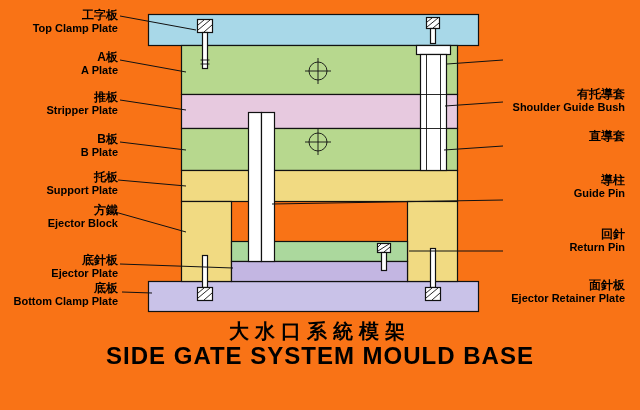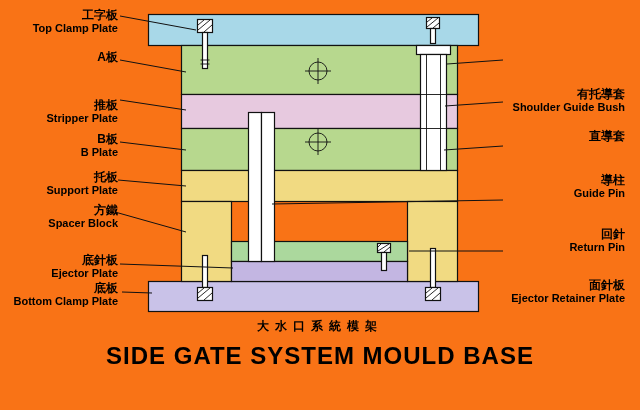--- a/index.html
+++ b/index.html
@@ -5,21 +5,21 @@
   html,body{margin:0;padding:0;background:#fff;}
   #canvas{position:relative;width:640px;height:410px;background:#f97316;
           font-family:"Liberation Sans",sans-serif;overflow:hidden;}
   #diagram{position:absolute;left:0;top:0;}
   .lbl{position:absolute;font-weight:700;color:#000;}
   .lbl .zh{display:block;font-size:12px;line-height:14px;}
   .lbl .en{display:block;font-size:11px;line-height:13px;}
   .lbl.left{left:0;width:118px;text-align:right;}
   .lbl.right{left:492px;width:133px;text-align:right;margin-top:37px;}
   .title-zh{position:absolute;top:318px;left:0;width:640px;text-align:center;
-            font-size:12px;font-weight:700;letter-spacing:6px;color:#000;}
+            font-size:20px;font-weight:700;letter-spacing:6px;color:#000;}
   .title-en{position:absolute;top:342px;left:0;width:640px;text-align:center;
             font-size:24px;font-weight:700;letter-spacing:1px;color:#000;}
   .pl{stroke:#111;stroke-width:1.2;}
   .pin{fill:#ffffff;stroke:#111;stroke-width:1.2;}
   .ld{stroke:#111;stroke-width:1;}
   .hx{stroke:#111;stroke-width:0.9;}
   .thin{stroke:#111;stroke-width:0.9;fill:none;}
 </style>
 </head>
 <body>
@@ -122,36 +122,37 @@
       <line class="ld" x1="503" y1="251" x2="409" y2="251"></line>
     </g>
   </svg>
 
   <div class="lbl left" style="top:8px">
     <span class="zh">工字板</span>
     <span class="en">Top Clamp Plate</span>
   </div>
   <div class="lbl left" style="top:50px">
     <span class="zh">A板</span>
+    <span class="en">A Plate</span>
   </div>
-  <div class="lbl left" style="top:98px">
+  <div class="lbl left" style="top:90px">
     <span class="zh">推板</span>
     <span class="en">Stripper Plate</span>
   </div>
   <div class="lbl left" style="top:132px">
     <span class="zh">B板</span>
     <span class="en">B Plate</span>
   </div>
   <div class="lbl left" style="top:170px">
     <span class="zh">托板</span>
     <span class="en">Support Plate</span>
   </div>
   <div class="lbl left" style="top:203px">
     <span class="zh">方鐵</span>
-    <span class="en">Spacer Block</span>
+    <span class="en">Ejector Block</span>
   </div>
   <div class="lbl left" style="top:253px">
     <span class="zh">底針板</span>
     <span class="en">Ejector Plate</span>
   </div>
   <div class="lbl left" style="top:281px">
     <span class="zh">底板</span>
     <span class="en">Bottom Clamp Plate</span>
   </div>
 

